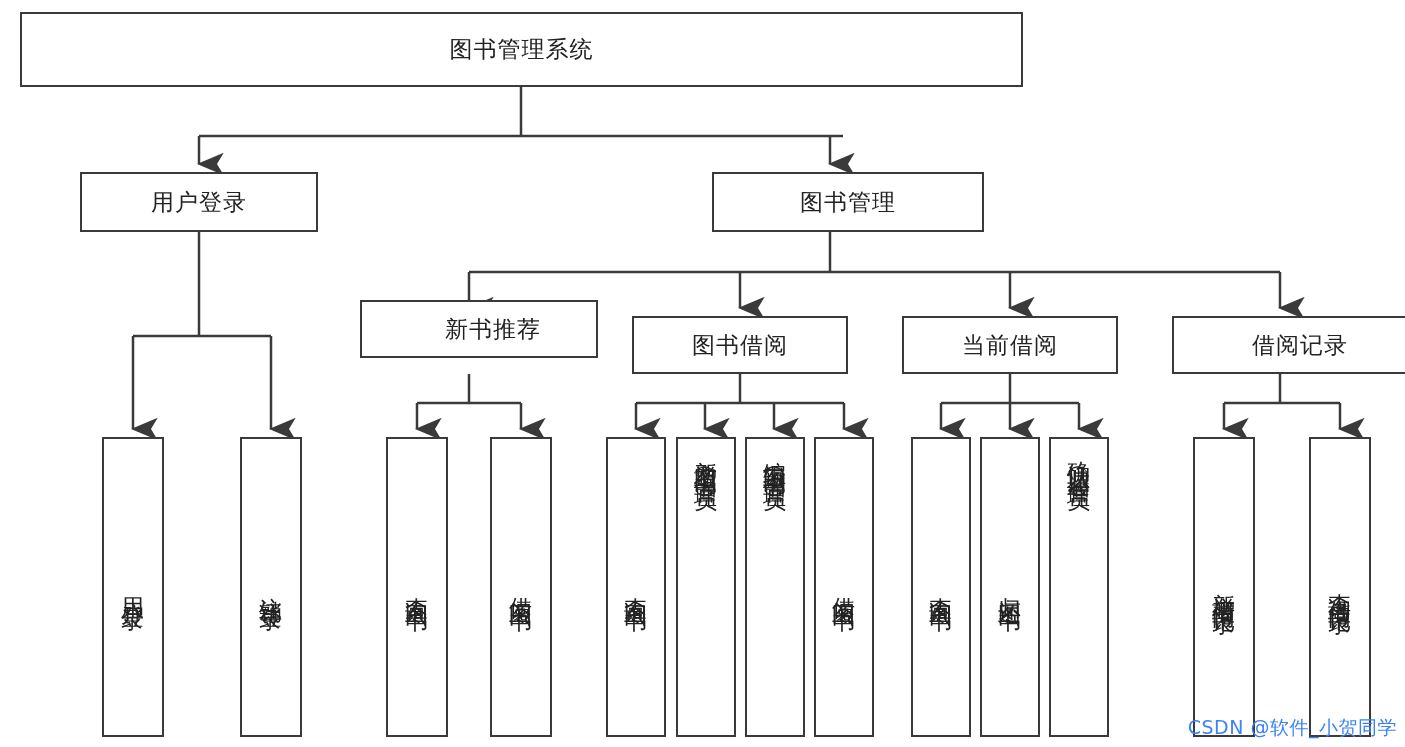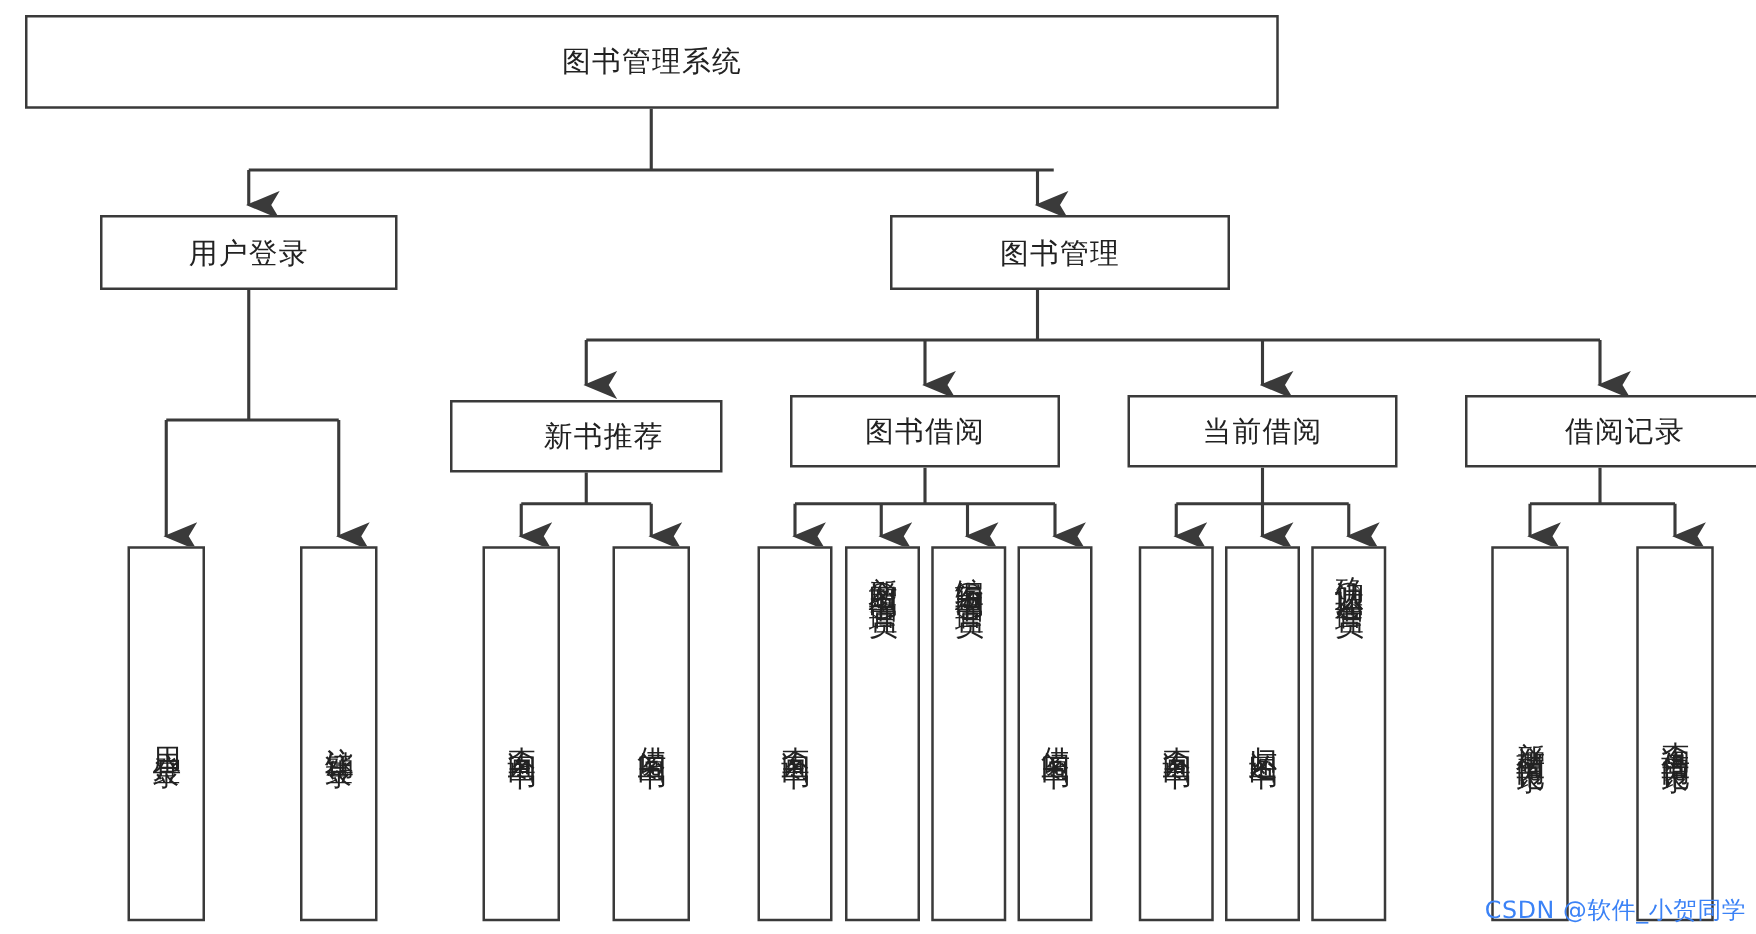--- a/index.html
+++ b/index.html
@@ -124,21 +124,21 @@
     <span class="node-label">图书管理系统</span>
   </div>
 
   <div class="node horiz" style="left:80px; top:172px; width:238px; height:60px;">
     <span class="node-label">用户登录</span>
   </div>
   <div class="node horiz" style="left:712px; top:172px; width:272px; height:60px;">
     <span class="node-label">图书管理</span>
   </div>
 
-  <div class="node horiz" style="left:360px; top:320px; width:218px; height:58px;padding-left:28px;">
+  <div class="node horiz" style="left:360px; top:300px; width:238px; height:58px;padding-left:28px;">
     <span class="node-label">新书推荐</span>
   </div>
   <div class="node horiz" style="left:632px; top:316px; width:216px; height:58px;">
     <span class="node-label">图书借阅</span>
   </div>
   <div class="node horiz" style="left:902px; top:316px; width:216px; height:58px;align-items:center;">
     <span class="node-label">当前借阅</span>
   </div>
   <div class="node horiz" style="left:1172px; top:316px; width:256px; height:58px;">
     <span class="node-label">借阅记录</span>

